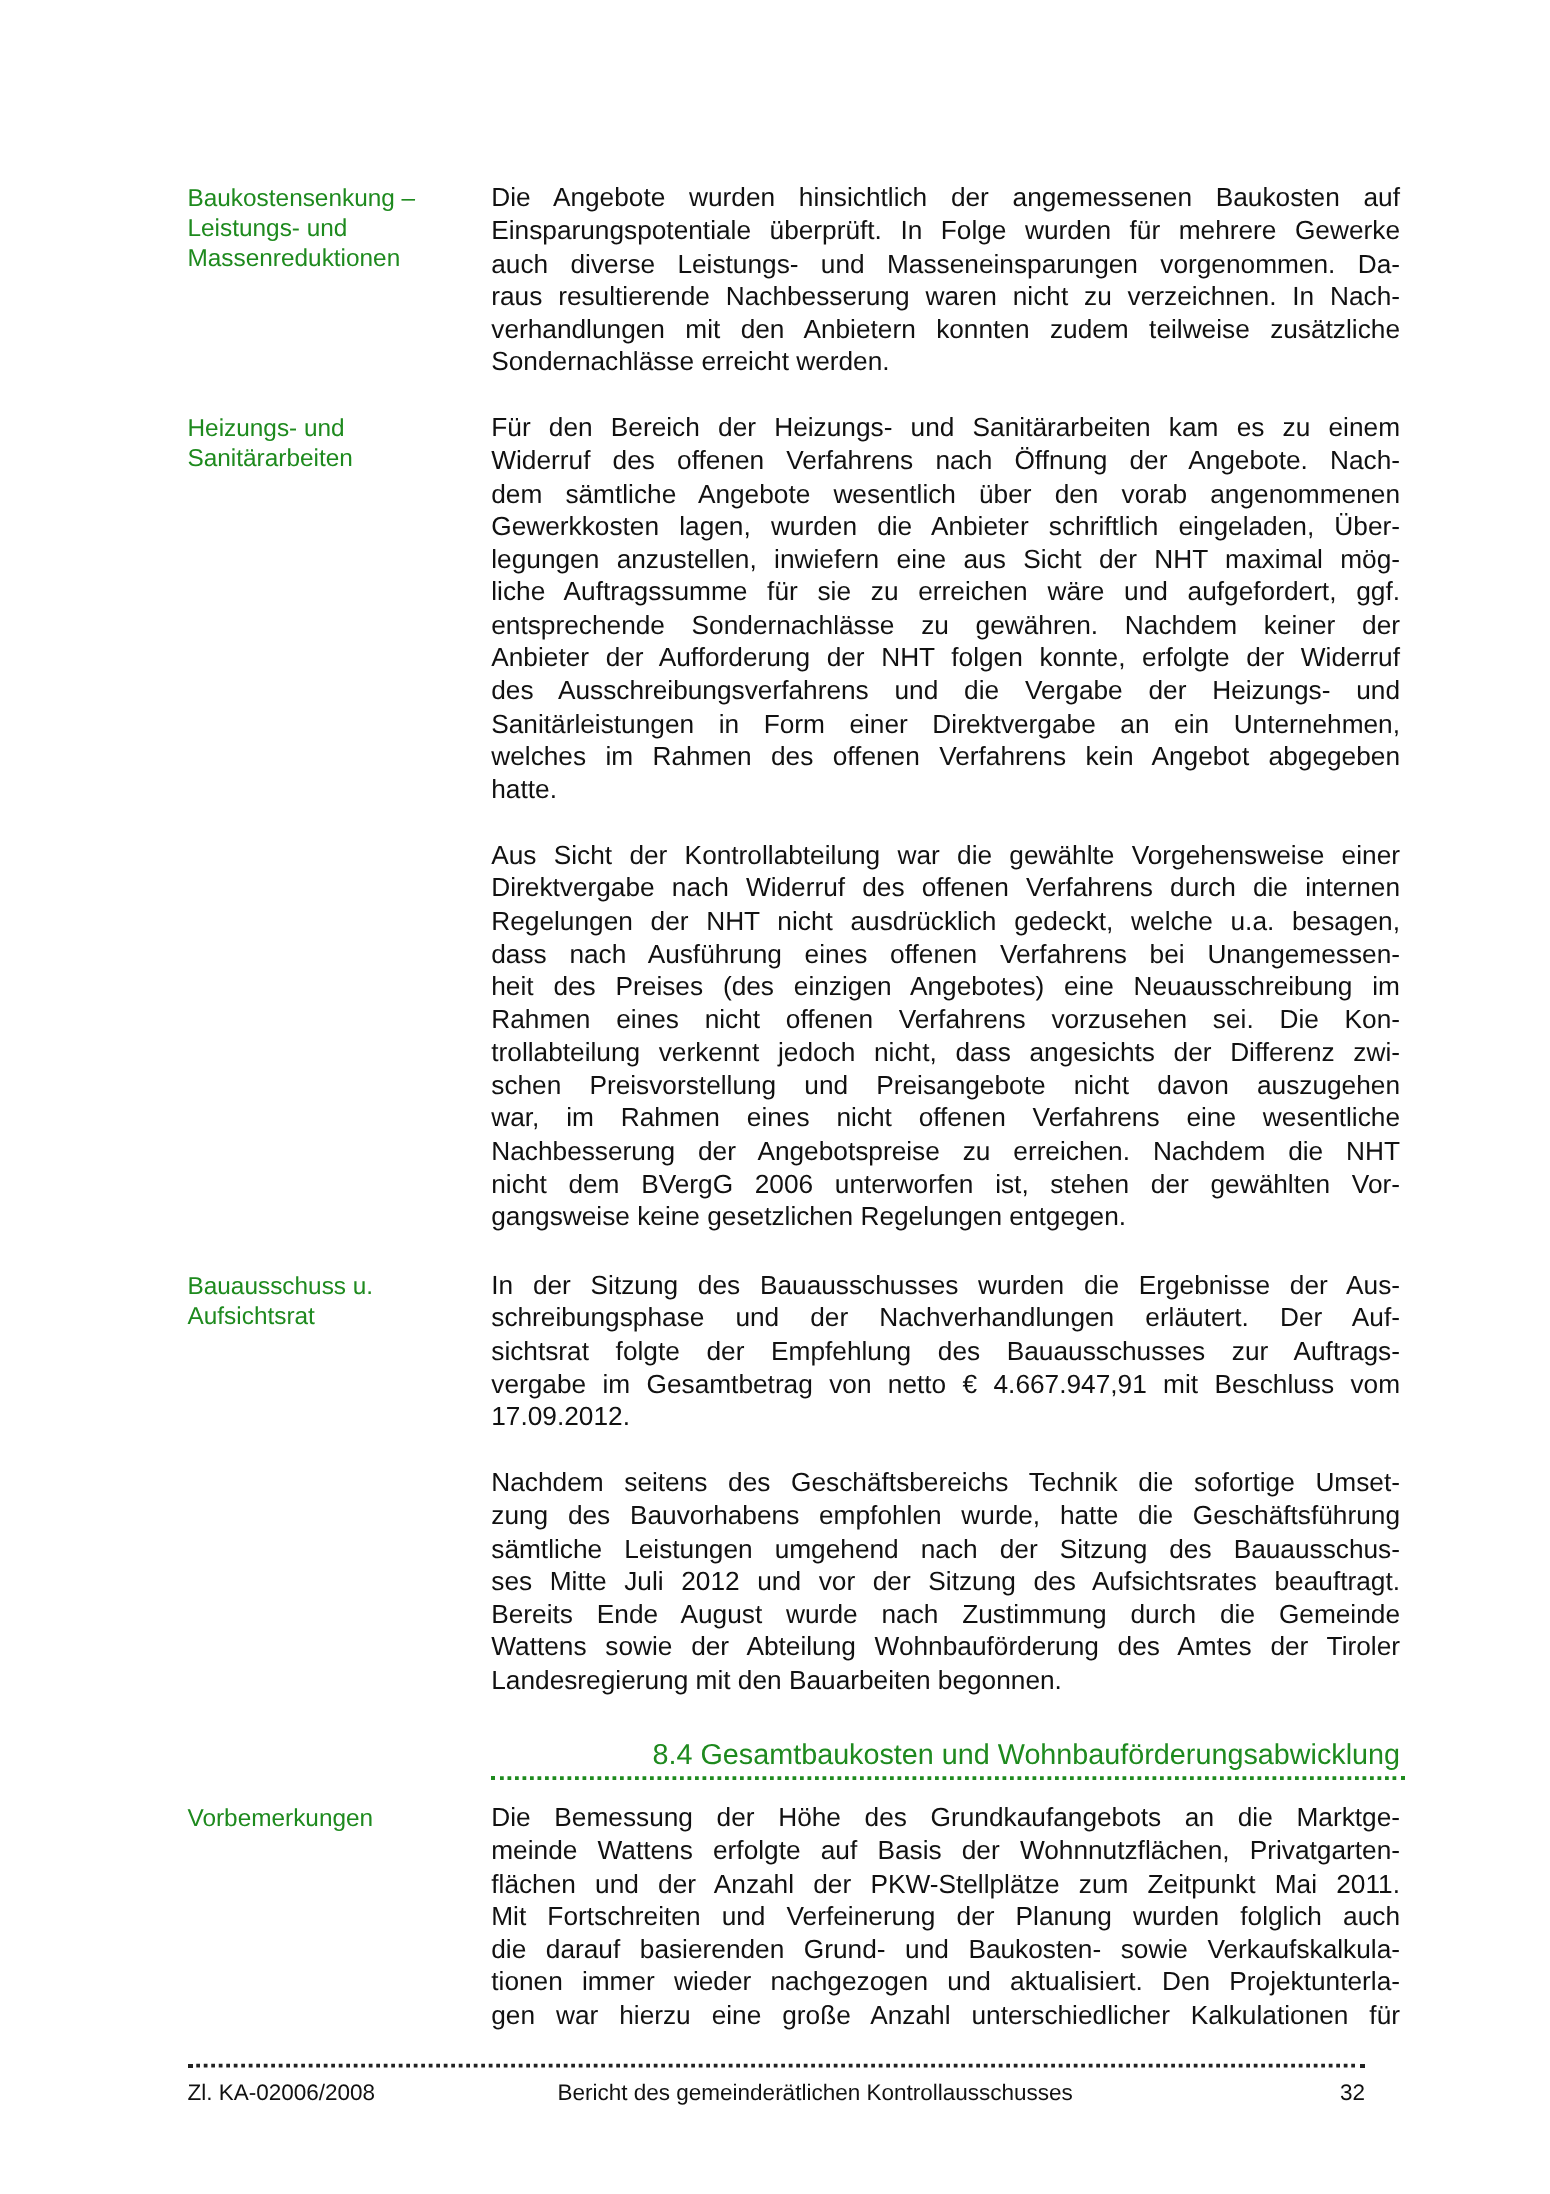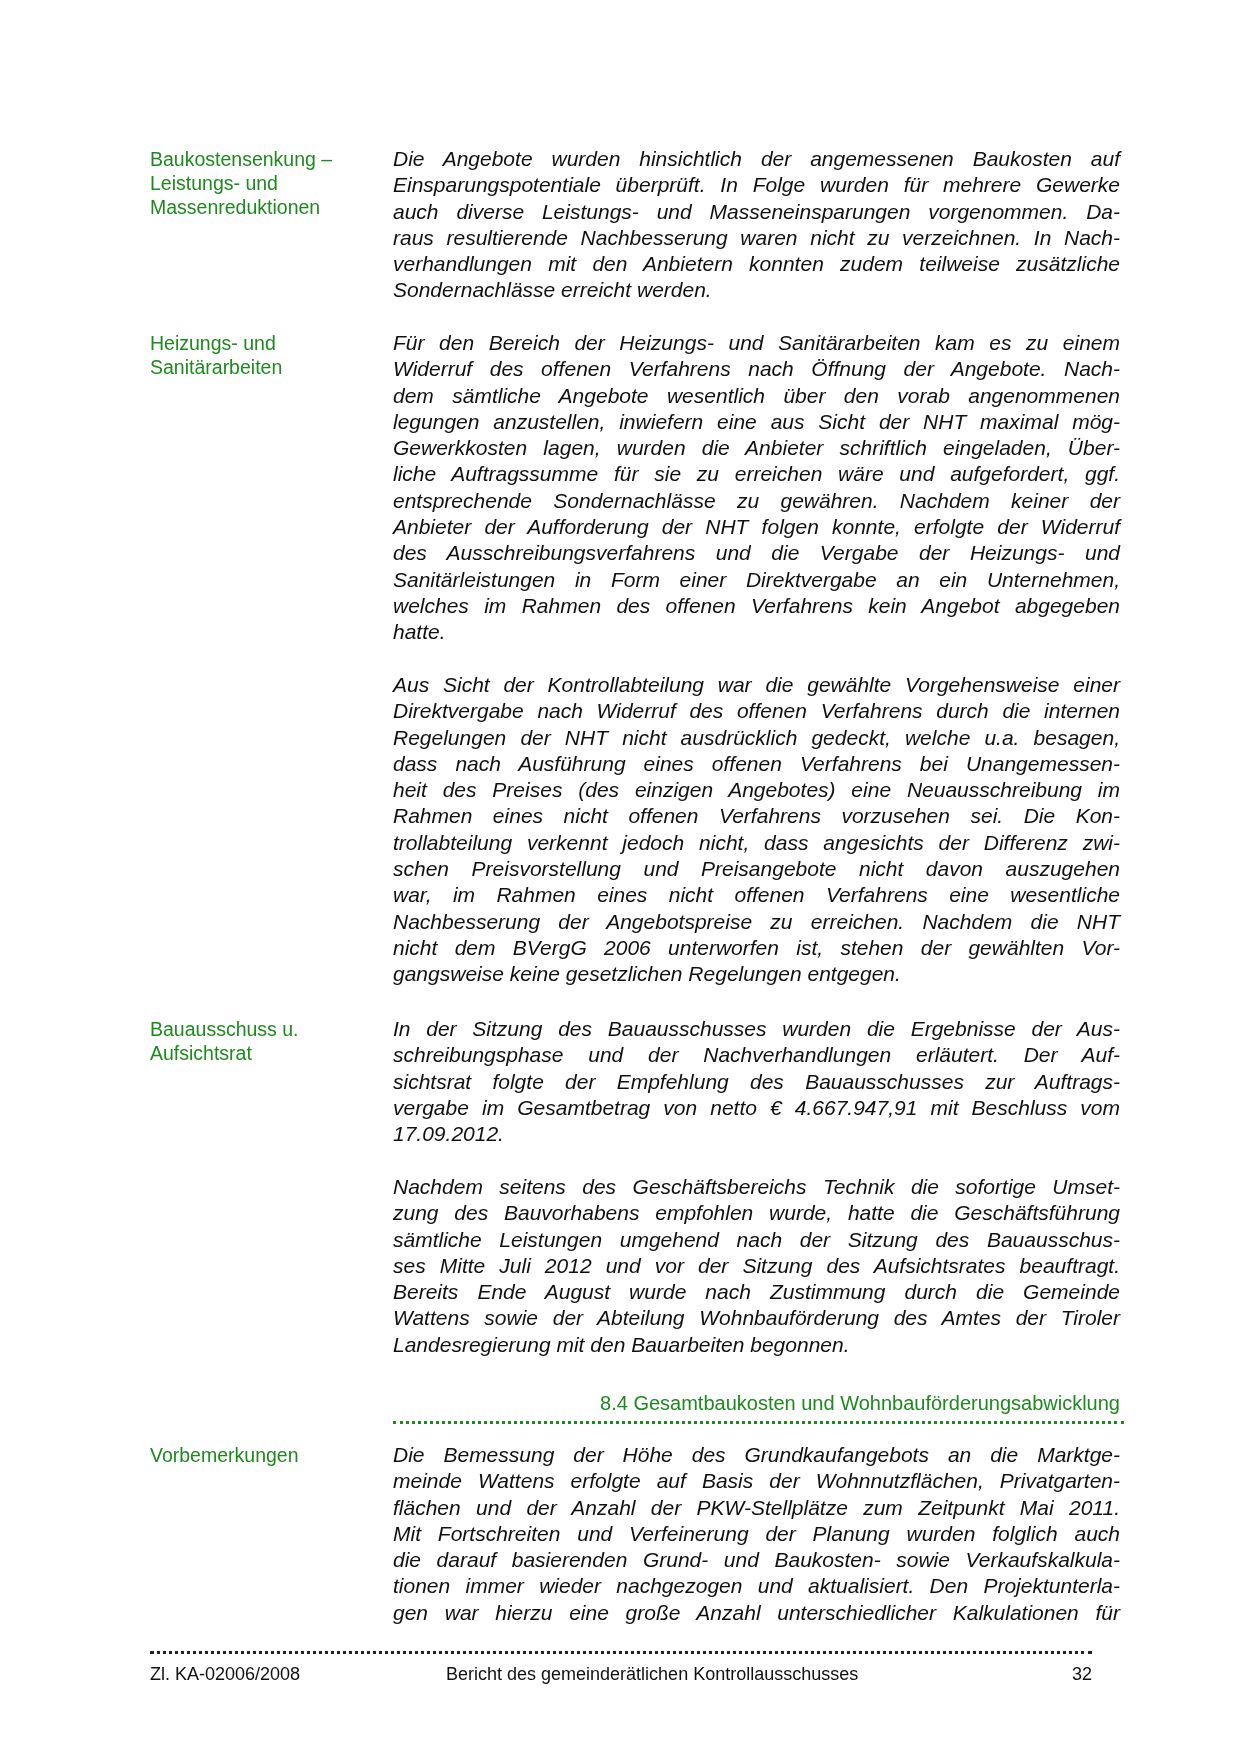--- a/index.html
+++ b/index.html
@@ -3,25 +3,25 @@
 <meta charset="utf-8">
 <style>
   html, body { margin: 0; padding: 0; background: #ffffff; }
   body { width: 1240px; height: 1755px; position: relative; overflow: hidden;
          font-family: "Liberation Sans", sans-serif; color: #111; }
   .page { position: absolute; left: 0; top: 0; width: 1016px; height: 1755px; }
   .side { position: absolute; left: 150px; width: 230px; color: #1e8a1e;
           font-size: 19.5px; line-height: 24px; }
   .side span { display: block; }
   .body { position: absolute; left: 393px; width: 727px; font-size: 21px;
-          line-height: 26.3px; text-align: justify; hyphens: manual; font-style: italic; }
+          line-height: 26.3px; text-align: justify; hyphens: manual; }
   .body span { display: block; text-align: justify; text-align-last: justify; }
   .body span.last { text-align-last: left; }
   .heading { position: absolute; left: 393px; width: 727px; top: 1389px;
-             text-align: right; color: #1e8a1e; font-size: 20px; line-height: 28px; }
+             text-align: right; color: #1e8a1e; font-size: 23px; line-height: 28px; }
   .heading-rule { position: absolute; left: 393px; width: 731px; top: 1421px; height: 0;
                   border-top: 3px dotted #1e8a1e; }
   .footer-rule { position: absolute; left: 150px; width: 942px; top: 1651px; height: 0;
                  border-top: 3px dotted #222; }
   .footer { position: absolute; left: 150px; width: 942px; top: 1663px; font-size: 18px;
             line-height: 22px; color: #111; }
   .footer .ref { position: absolute; left: 0; }
   .footer .title { position: absolute; left: 296px; }
   .footer .pno { position: absolute; right: 0; text-align: right; }
 </style>
@@ -45,22 +45,22 @@
   </div>
 
   <div class="side" style="top:331px;">
     <span>Heizungs- und</span>
     <span>Sanitärarbeiten</span>
   </div>
   <div class="body" style="top:330px;">
     <span>Für den Bereich der Heizungs- und Sanitärarbeiten kam es zu einem</span>
     <span>Widerruf des offenen Verfahrens nach Öffnung der Angebote. Nach-</span>
     <span>dem sämtliche Angebote wesentlich über den vorab angenommenen</span>
+    <span>Gewerkkosten lagen, wurden die Anbieter schriftlich eingeladen, Über-</span>
     <span>legungen anzustellen, inwiefern eine aus Sicht der NHT maximal mög-</span>
-    <span>Gewerkkosten lagen, wurden die Anbieter schriftlich eingeladen, Über-</span>
     <span>liche Auftragssumme für sie zu erreichen wäre und aufgefordert, ggf.</span>
     <span>entsprechende Sondernachlässe zu gewähren. Nachdem keiner der</span>
     <span>Anbieter der Aufforderung der NHT folgen konnte, erfolgte der Widerruf</span>
     <span>des Ausschreibungsverfahrens und die Vergabe der Heizungs- und</span>
     <span>Sanitärleistungen in Form einer Direktvergabe an ein Unternehmen,</span>
     <span>welches im Rahmen des offenen Verfahrens kein Angebot abgegeben</span>
     <span class="last">hatte.</span>
   </div>
   <div class="body" style="top:672px;">
     <span>Aus Sicht der Kontrollabteilung war die gewählte Vorgehensweise einer</span>

